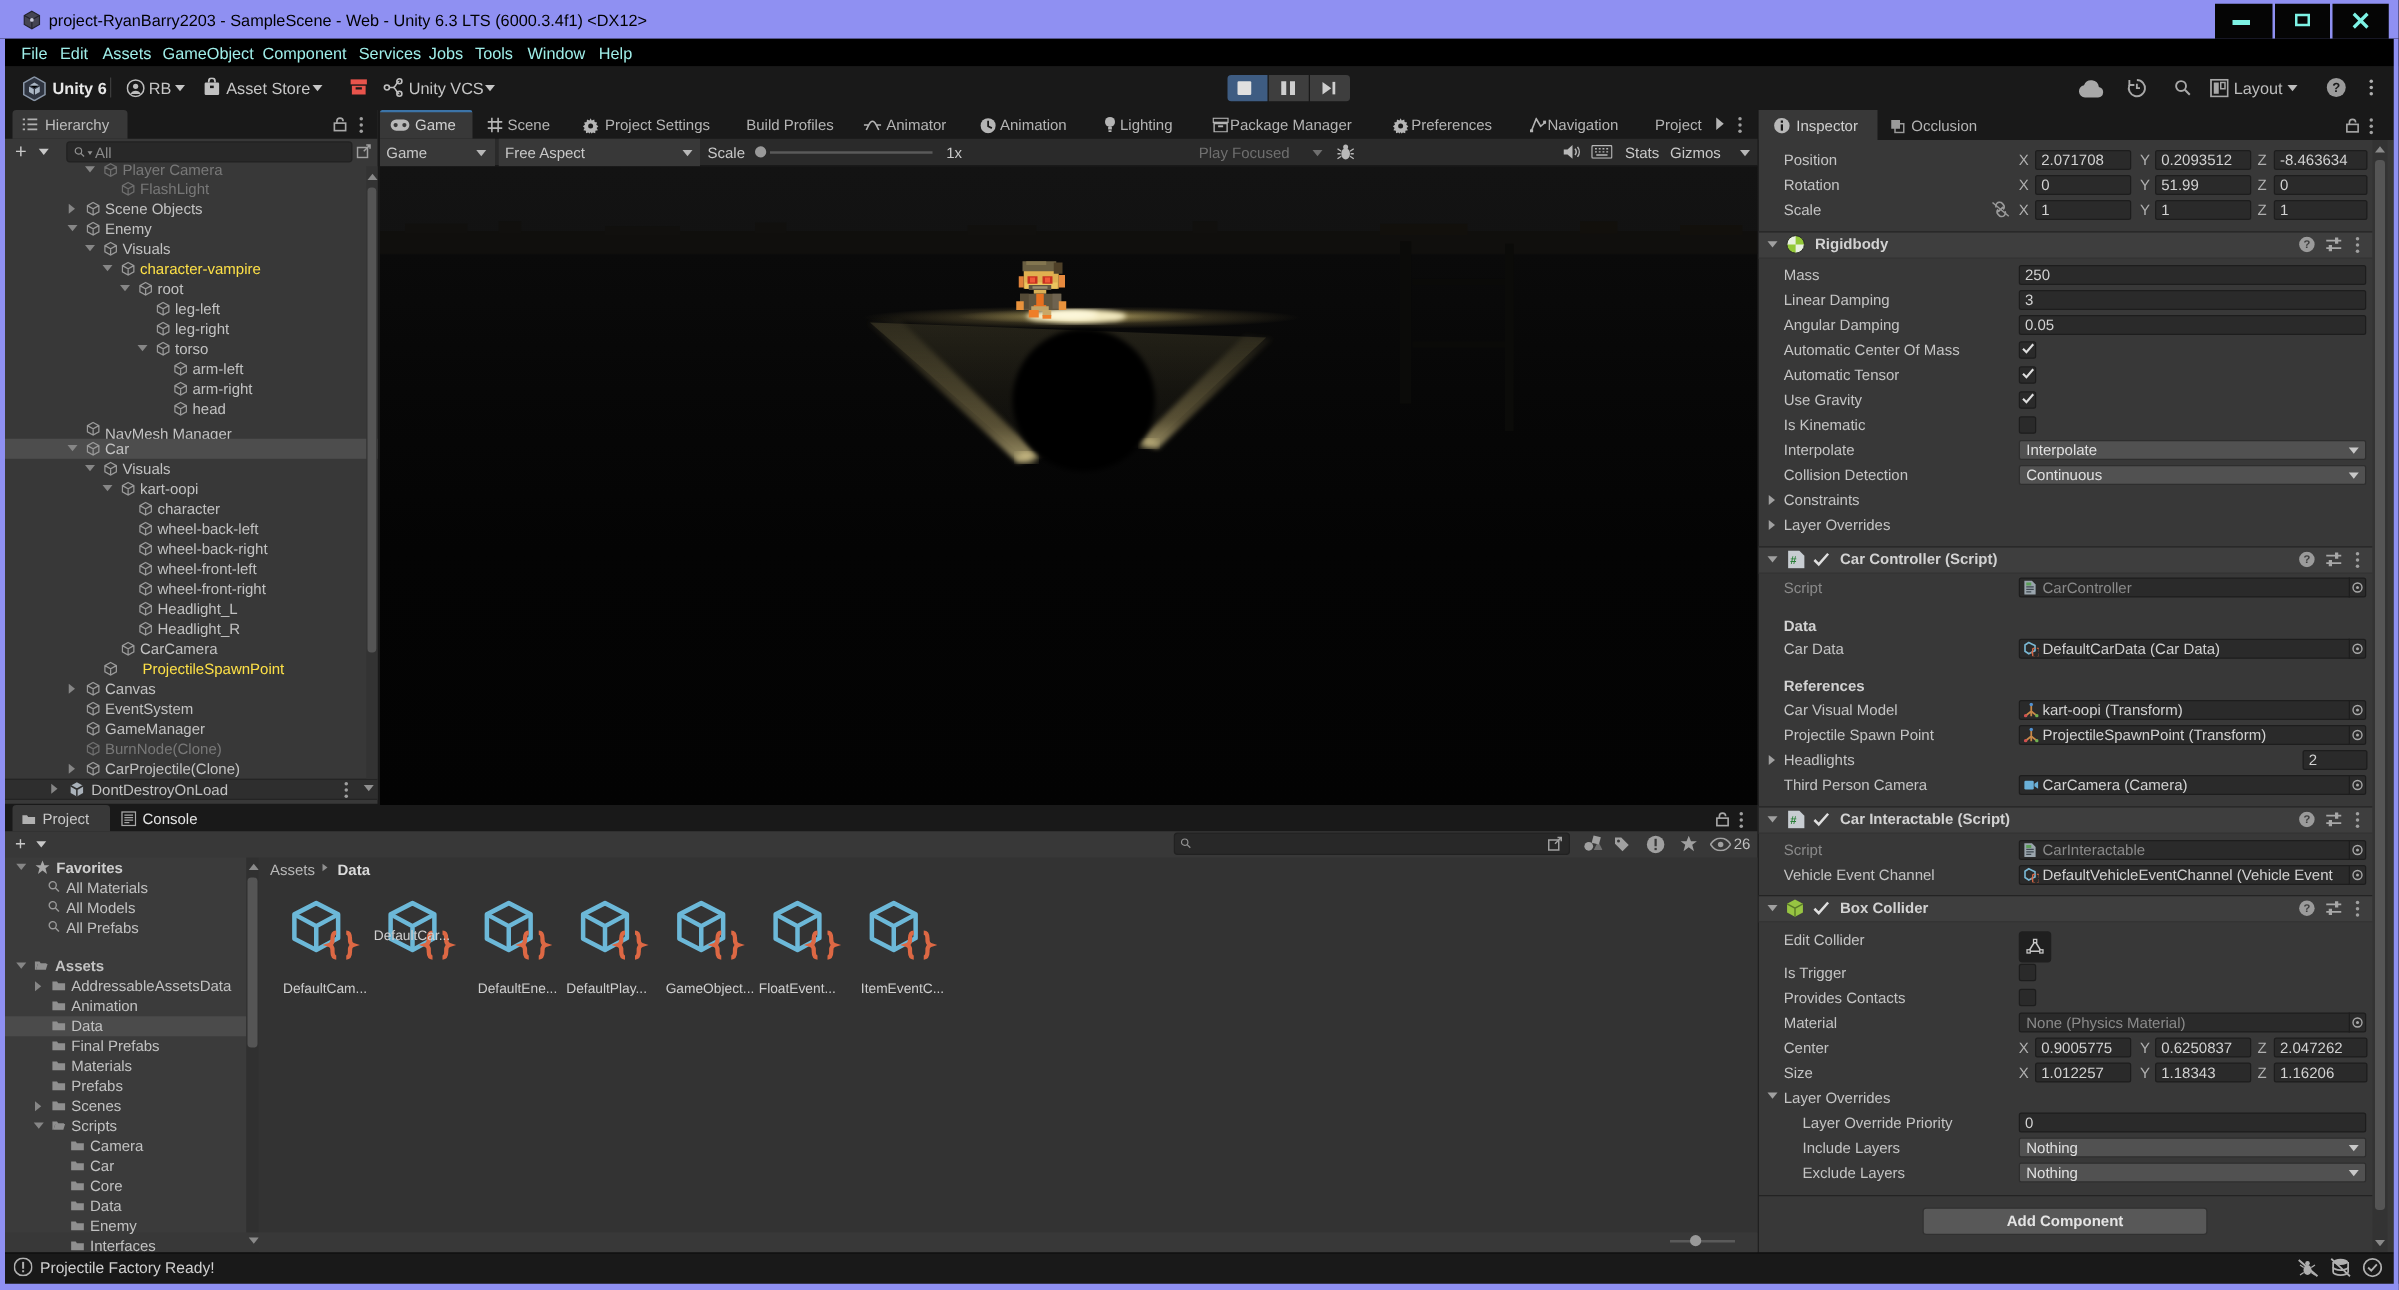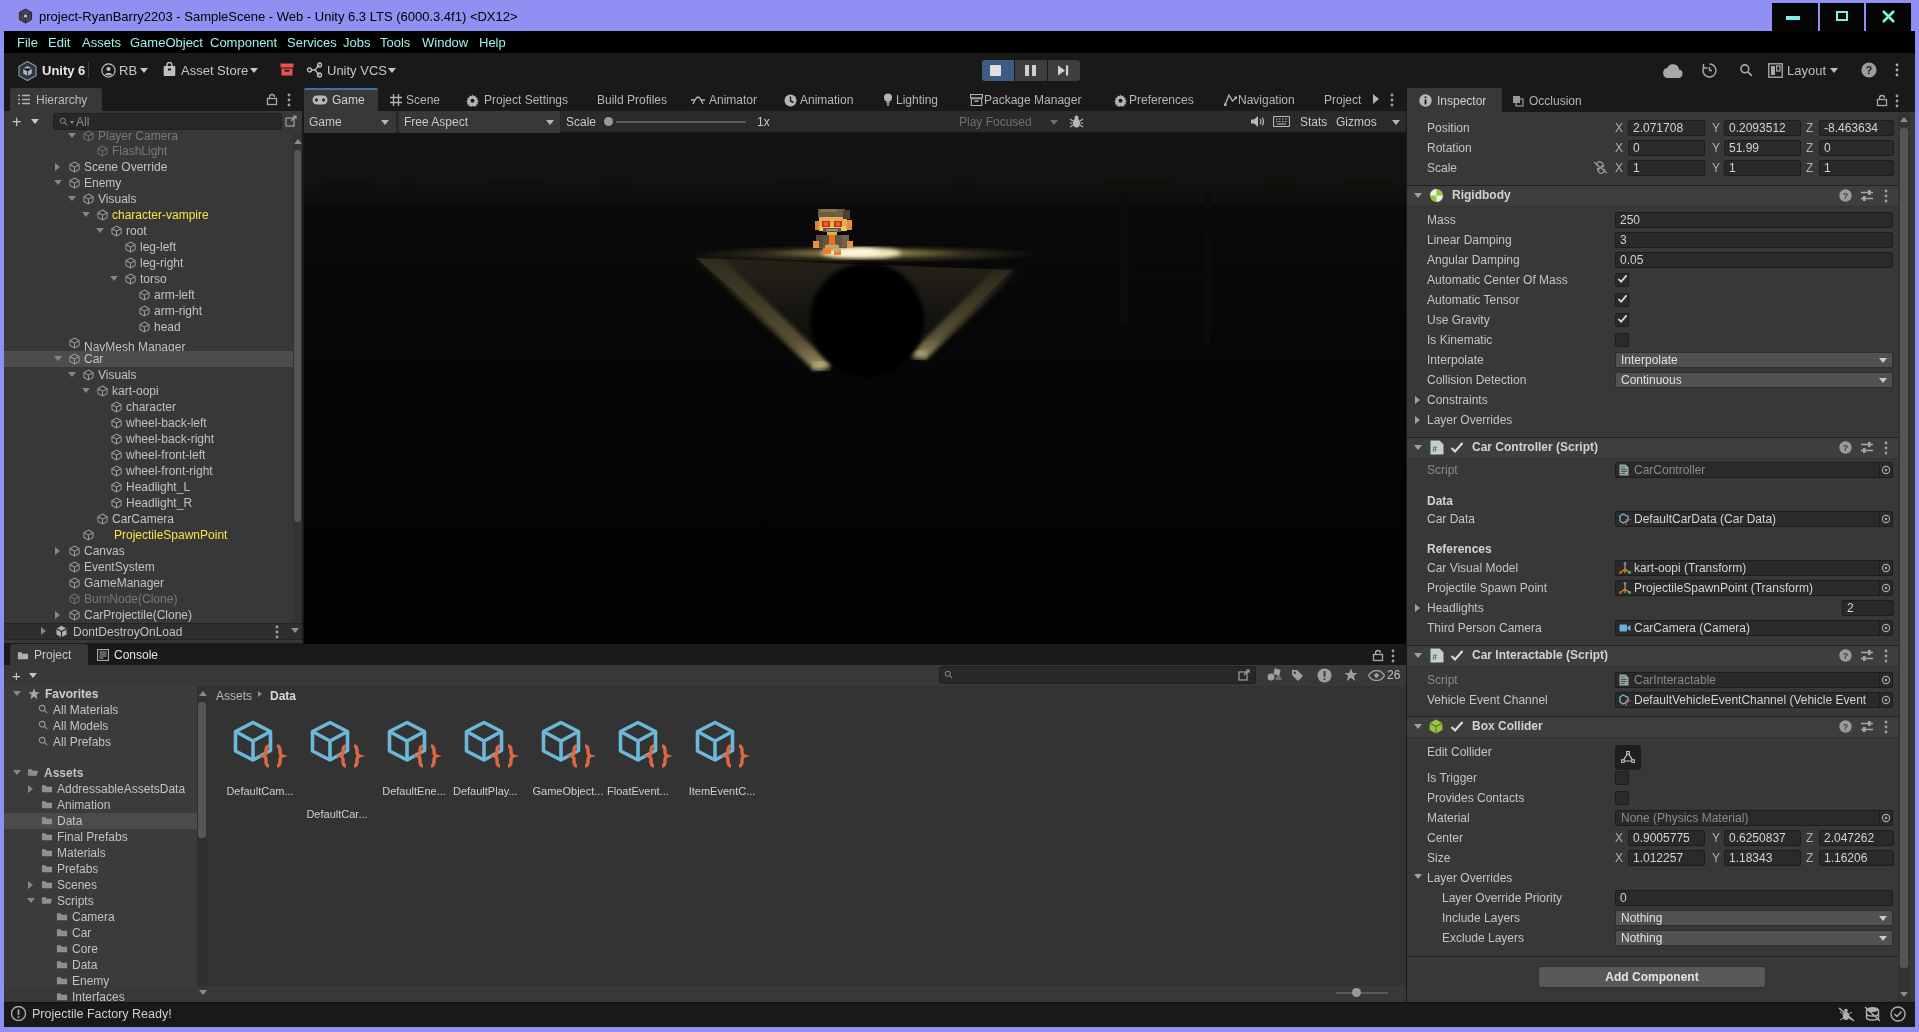--- a/index.html
+++ b/index.html
@@ -138,21 +138,21 @@
   </svg>
 <div style="position:absolute;left:98px;top:129px;font:400 12px 'Liberation Sans',sans-serif;color:#787878;white-space:nowrap;letter-spacing:0">Player Camera</div>
 <svg style="position:absolute;left:97px;top:145px" width="11" height="12" viewBox="0 0 12 13">
     <path d="M6 1 11 3.8v5.4L6 12 1 9.2V3.8z M1 3.8 6 6.6 11 3.8 M6 6.6V12" fill="none" stroke="#6e6e6e" stroke-width="1.1"></path>
   </svg>
 <div style="position:absolute;left:112px;top:144px;font:400 12px 'Liberation Sans',sans-serif;color:#787878;white-space:nowrap;letter-spacing:0">FlashLight</div>
 <div style="position:absolute;left:55px;top:162.5px;width:0;height:0;border-top:4.5px solid transparent;border-bottom:4.5px solid transparent;border-left:5.9px solid #868686"></div>
 <svg style="position:absolute;left:69px;top:161px" width="11" height="12" viewBox="0 0 12 13">
     <path d="M6 1 11 3.8v5.4L6 12 1 9.2V3.8z M1 3.8 6 6.6 11 3.8 M6 6.6V12" fill="none" stroke="#9a9a9a" stroke-width="1.1"></path>
   </svg>
-<div style="position:absolute;left:84px;top:160px;font:400 12px 'Liberation Sans',sans-serif;color:#c2c2c2;white-space:nowrap;letter-spacing:0">Scene Override</div>
+<div style="position:absolute;left:84px;top:160px;font:400 12px 'Liberation Sans',sans-serif;color:#c2c2c2;white-space:nowrap;letter-spacing:0">Scene Objects</div>
 <div style="position:absolute;left:54px;top:180px;width:0;height:0;border-left:4.5px solid transparent;border-right:4.5px solid transparent;border-top:5.9px solid #868686"></div>
 <svg style="position:absolute;left:69px;top:177px" width="11" height="12" viewBox="0 0 12 13">
     <path d="M6 1 11 3.8v5.4L6 12 1 9.2V3.8z M1 3.8 6 6.6 11 3.8 M6 6.6V12" fill="none" stroke="#9a9a9a" stroke-width="1.1"></path>
   </svg>
 <div style="position:absolute;left:84px;top:176px;font:400 12px 'Liberation Sans',sans-serif;color:#c2c2c2;white-space:nowrap;letter-spacing:0">Enemy</div>
 <div style="position:absolute;left:68px;top:196px;width:0;height:0;border-left:4.5px solid transparent;border-right:4.5px solid transparent;border-top:5.9px solid #868686"></div>
 <svg style="position:absolute;left:83px;top:193px" width="11" height="12" viewBox="0 0 12 13">
     <path d="M6 1 11 3.8v5.4L6 12 1 9.2V3.8z M1 3.8 6 6.6 11 3.8 M6 6.6V12" fill="none" stroke="#9a9a9a" stroke-width="1.1"></path>
   </svg>
 <div style="position:absolute;left:98px;top:192px;font:400 12px 'Liberation Sans',sans-serif;color:#c2c2c2;white-space:nowrap;letter-spacing:0">Visuals</div>
@@ -616,21 +616,21 @@
     <path d="M36 26c-3 0-3 3-3 5s0.5 4-2.5 5c3 1 2.5 3 2.5 5s0 5 3 5" fill="none" stroke="#dd6844" stroke-width="3.4"></path>
     <path d="M44 26c3 0 3 3 3 5s-0.5 4 2.5 5c-3 1-2.5 3-2.5 5s0 5-3 5" fill="none" stroke="#dd6844" stroke-width="3.4"></path>
   </svg>
 <div style="position:absolute;left:222px;top:785px;width:76px;text-align:center;font:11px 'Liberation Sans';color:#cfcfcf">DefaultCam...</div>
 <svg class="abs" style="left:310px;top:720px" width="56" height="52" viewBox="0 0 56 52">
     <path d="M20 2.5 37.5 11.5v19L20 40 2.5 31V11.5z" fill="none" stroke="#6cb8d8" stroke-width="3.6" stroke-linejoin="round"></path>
     <path d="M2.5 11.5 20 21 37.5 11.5M20 21v19" fill="none" stroke="#6cb8d8" stroke-width="3.6"></path>
     <path d="M36 26c-3 0-3 3-3 5s0.5 4-2.5 5c3 1 2.5 3 2.5 5s0 5 3 5" fill="none" stroke="#dd6844" stroke-width="3.4"></path>
     <path d="M44 26c3 0 3 3 3 5s-0.5 4 2.5 5c-3 1-2.5 3-2.5 5s0 5-3 5" fill="none" stroke="#dd6844" stroke-width="3.4"></path>
   </svg>
-<div style="position:absolute;left:299px;top:808px;width:76px;text-align:center;font:11px 'Liberation Sans';color:#cfcfcf">DefaultCar...</div>
+<div style="position:absolute;left:299px;top:743px;width:76px;font:11px 'Liberation Sans';color:#cfcfcf">DefaultCar...</div>
 <svg class="abs" style="left:387px;top:720px" width="56" height="52" viewBox="0 0 56 52">
     <path d="M20 2.5 37.5 11.5v19L20 40 2.5 31V11.5z" fill="none" stroke="#6cb8d8" stroke-width="3.6" stroke-linejoin="round"></path>
     <path d="M2.5 11.5 20 21 37.5 11.5M20 21v19" fill="none" stroke="#6cb8d8" stroke-width="3.6"></path>
     <path d="M36 26c-3 0-3 3-3 5s0.5 4-2.5 5c3 1 2.5 3 2.5 5s0 5 3 5" fill="none" stroke="#dd6844" stroke-width="3.4"></path>
     <path d="M44 26c3 0 3 3 3 5s-0.5 4 2.5 5c-3 1-2.5 3-2.5 5s0 5-3 5" fill="none" stroke="#dd6844" stroke-width="3.4"></path>
   </svg>
 <div style="position:absolute;left:376px;top:785px;width:76px;text-align:center;font:11px 'Liberation Sans';color:#cfcfcf">DefaultEne...</div>
 <svg class="abs" style="left:464px;top:720px" width="56" height="52" viewBox="0 0 56 52">
     <path d="M20 2.5 37.5 11.5v19L20 40 2.5 31V11.5z" fill="none" stroke="#6cb8d8" stroke-width="3.6" stroke-linejoin="round"></path>
     <path d="M2.5 11.5 20 21 37.5 11.5M20 21v19" fill="none" stroke="#6cb8d8" stroke-width="3.6"></path>

